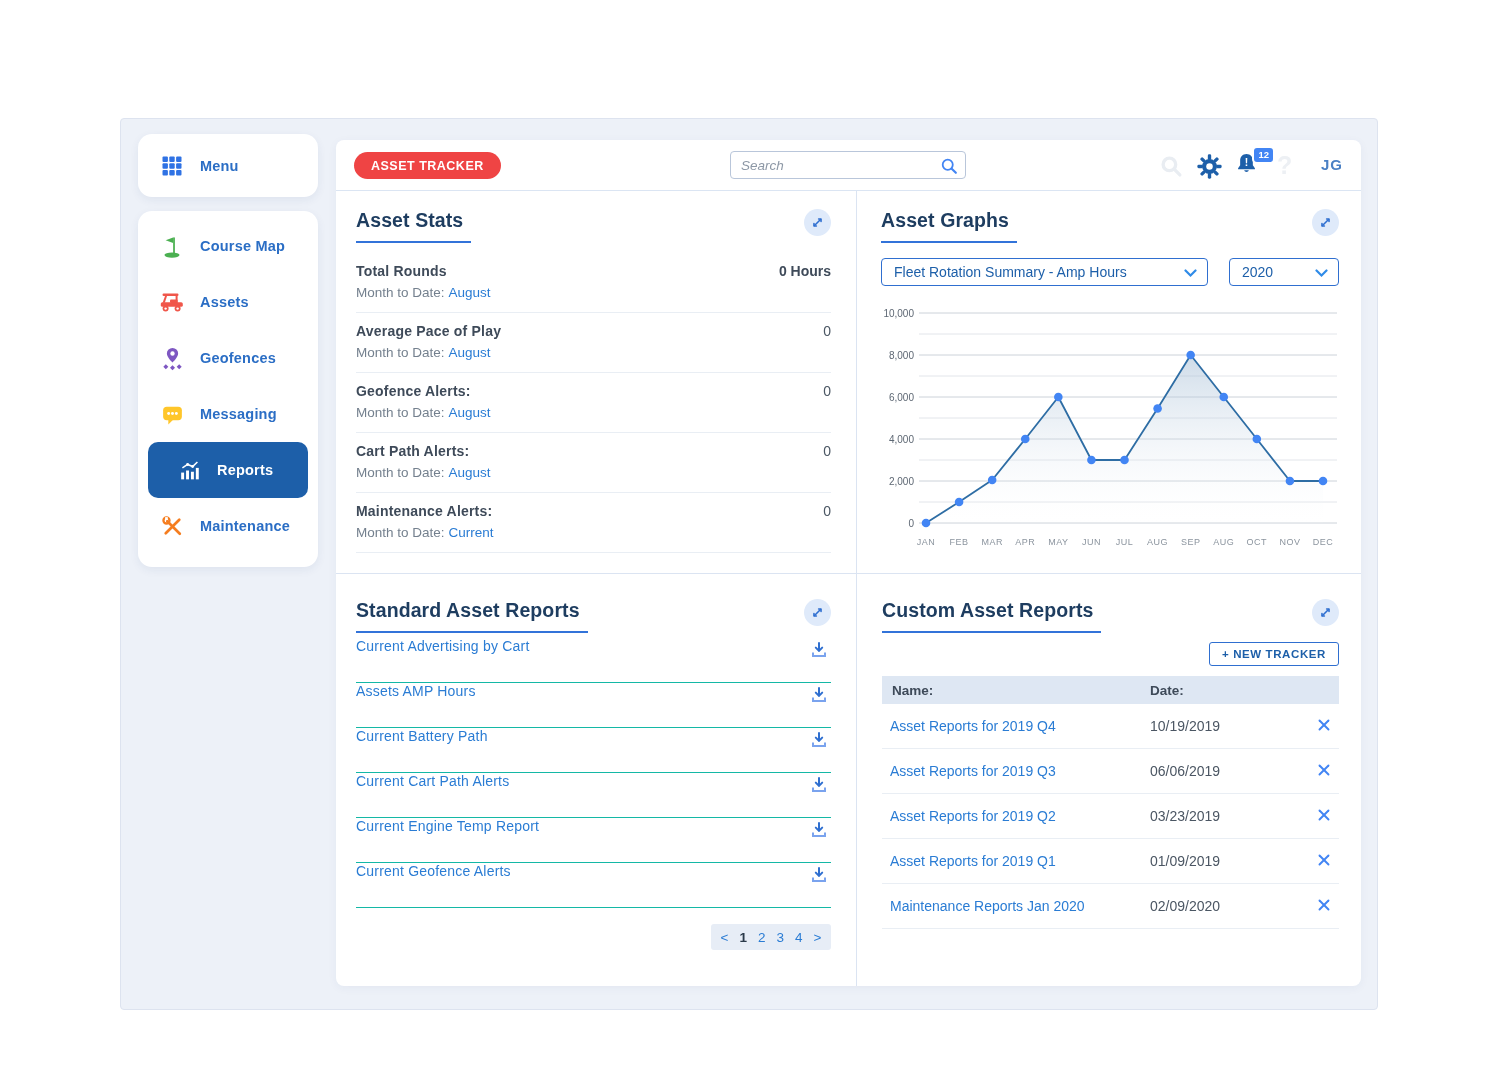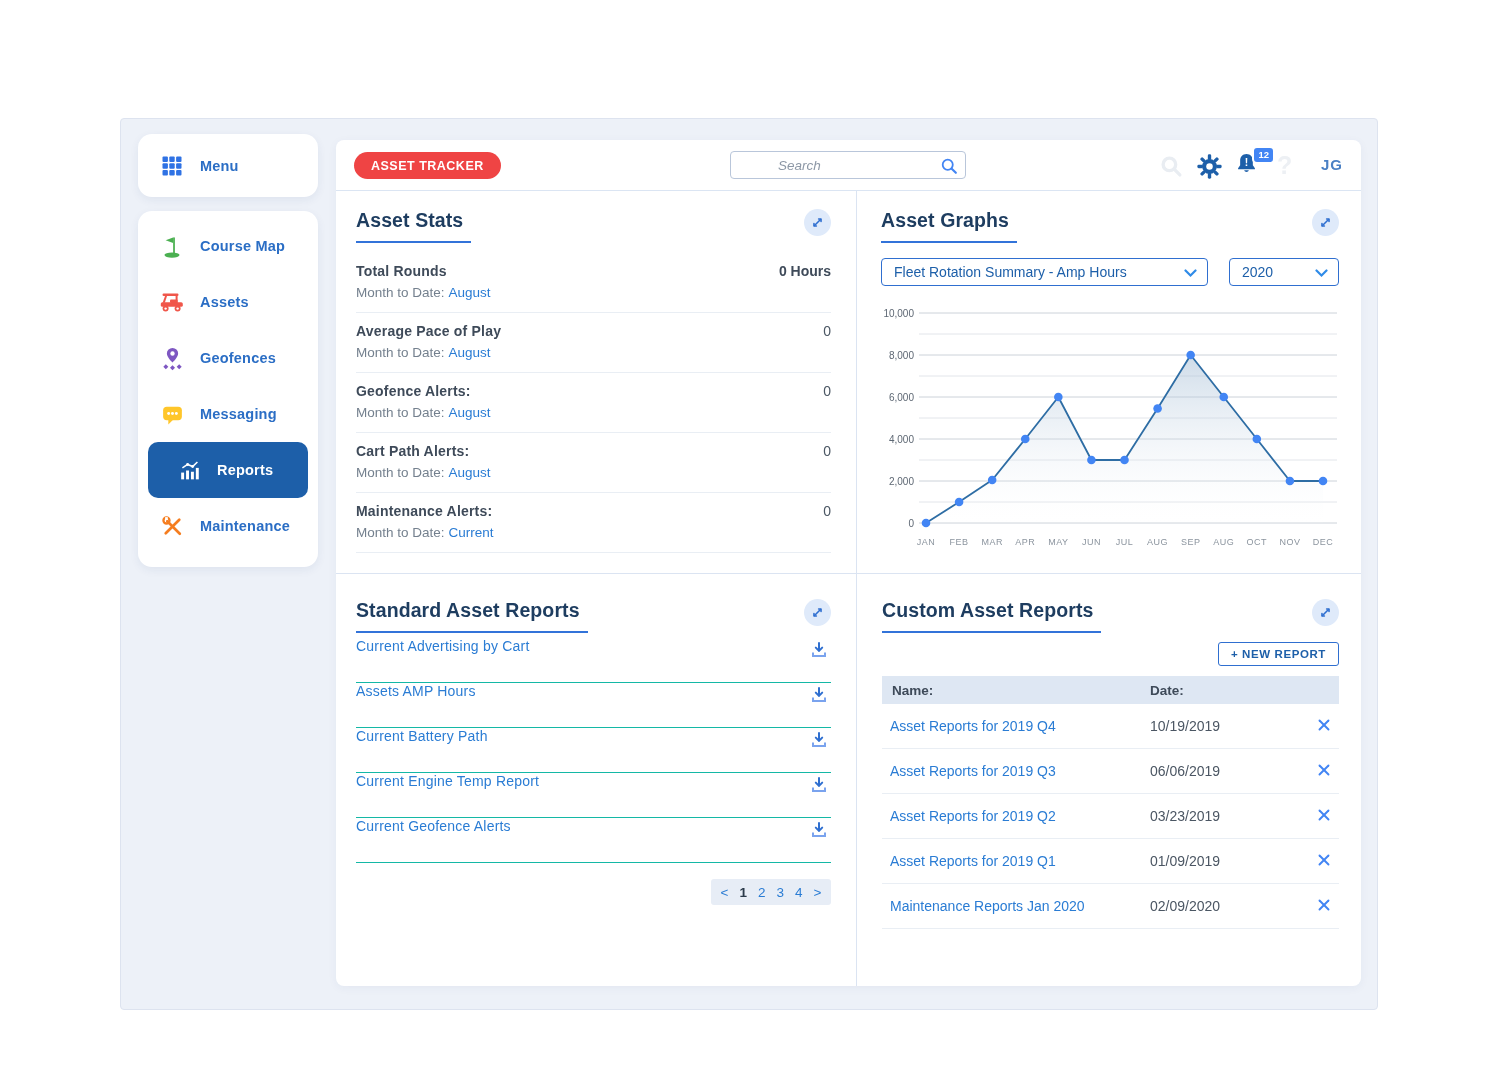--- a/index.html
+++ b/index.html
@@ -29,21 +29,21 @@
 
   .topbar { position:absolute; left:0; top:0; width:100%; height:51px; border-bottom:1px solid #dbe5f3; }
   .tracker-btn { position:absolute; left:18px; top:12px; height:27px; padding:0 17px;
     background:#ef4444; color:#ffffff; border:none; border-radius:14px;
     font-size:12.5px; font-weight:700; letter-spacing:0.5px; cursor:pointer;
     font-family:"Liberation Sans",sans-serif; }
   .search-box { position:absolute; left:394px; top:11px; width:236px; height:28px;
     border:1px solid #b9c6da; border-radius:4px; background:#fff; }
   .search-box input { position:absolute; left:10px; top:0; width:190px; height:100%;
     border:none; outline:none; font-size:13.5px; font-style:italic; color:#45505c;
-    font-family:"Liberation Sans",sans-serif; background:transparent;margin-left:37px; }
+    font-family:"Liberation Sans",sans-serif; background:transparent; }
   .search-box input::placeholder { color:#8d98a6; font-style:italic; }
   .search-box .mag { position:absolute; right:7px; top:5px; }
   .tb-ico { position:absolute; cursor:pointer; }
   .faint-q { font-size:25px; font-weight:700; color:#edf0f4; }
   .bell-wrap { position:absolute; left:897px; top:11px; width:30px; height:30px; cursor:pointer; }
   .badge { position:absolute; top:-5px; right:-12px; background:#4285f4; color:#fff;
     font-size:9.5px; font-weight:700; padding:1px 4px 2px; border-radius:5px; border:2px solid #ffffff; }
   .avatar { position:absolute; left:985px; top:16px; font-size:15px; font-weight:700;
     color:#4a80c4; letter-spacing:1px; cursor:pointer; }
 
@@ -435,20 +435,30 @@
             <a class="report-link">Current Battery Path</a>
             <button class="dl-btn">
               <svg width="20" height="20" viewBox="0 0 20 20" fill="none">
                   <path d="M4 12.5v3.6h12v-3.6" stroke="#7aa3ee" stroke-width="2"></path>
                   <path d="M10 3v7.4" stroke="#2f6fd0" stroke-width="2" stroke-linecap="round"></path>
                   <path d="M6.8 7.6 10 10.9l3.2-3.3" stroke="#2f6fd0" stroke-width="2" stroke-linecap="round" stroke-linejoin="round"></path>
                 </svg>
             </button>
           </div>
           <div class="report-item">
+            <a class="report-link">Current Cart Path Alerts</a>
+            <button class="dl-btn">
+              <svg width="20" height="20" viewBox="0 0 20 20" fill="none">
+                  <path d="M4 12.5v3.6h12v-3.6" stroke="#7aa3ee" stroke-width="2"></path>
+                  <path d="M10 3v7.4" stroke="#2f6fd0" stroke-width="2" stroke-linecap="round"></path>
+                  <path d="M6.8 7.6 10 10.9l3.2-3.3" stroke="#2f6fd0" stroke-width="2" stroke-linecap="round" stroke-linejoin="round"></path>
+                </svg>
+            </button>
+          </div>
+          <div class="report-item">
             <a class="report-link">Current Engine Temp Report</a>
             <button class="dl-btn">
               <svg width="20" height="20" viewBox="0 0 20 20" fill="none">
                   <path d="M4 12.5v3.6h12v-3.6" stroke="#7aa3ee" stroke-width="2"></path>
                   <path d="M10 3v7.4" stroke="#2f6fd0" stroke-width="2" stroke-linecap="round"></path>
                   <path d="M6.8 7.6 10 10.9l3.2-3.3" stroke="#2f6fd0" stroke-width="2" stroke-linecap="round" stroke-linejoin="round"></path>
                 </svg>
             </button>
           </div>
           <div class="report-item">
@@ -477,21 +487,21 @@
         <span class="expand-btn" style="top:26px;">
           <svg width="13" height="13" viewBox="0 0 14 14">
             <g stroke="#2f6fd0" stroke-width="1.7" fill="none" stroke-linecap="round" stroke-linejoin="round">
               <path d="M8.2 3.2 H10.8 V5.8"></path>
                 <path d="M5.8 10.8 H3.2 V8.2"></path>
                 <path d="M10.2 3.8 L3.8 10.2"></path>
             </g>
           </svg>
         </span>
         <div class="new-report-row">
-          <button class="new-report-btn">+ NEW REPORT</button>
+          <button class="new-report-btn">+ NEW TRACKER</button>
         </div>
         <div class="ctable">
           <div class="ct-head">
             <span class="col-name">Name:</span>
             <span class="col-date">Date:</span>
           </div>
           <div class="ct-row">
             <a class="name">Asset Reports for 2019 Q4</a>
             <span class="date">10/19/2019</span>
             <button class="del">

